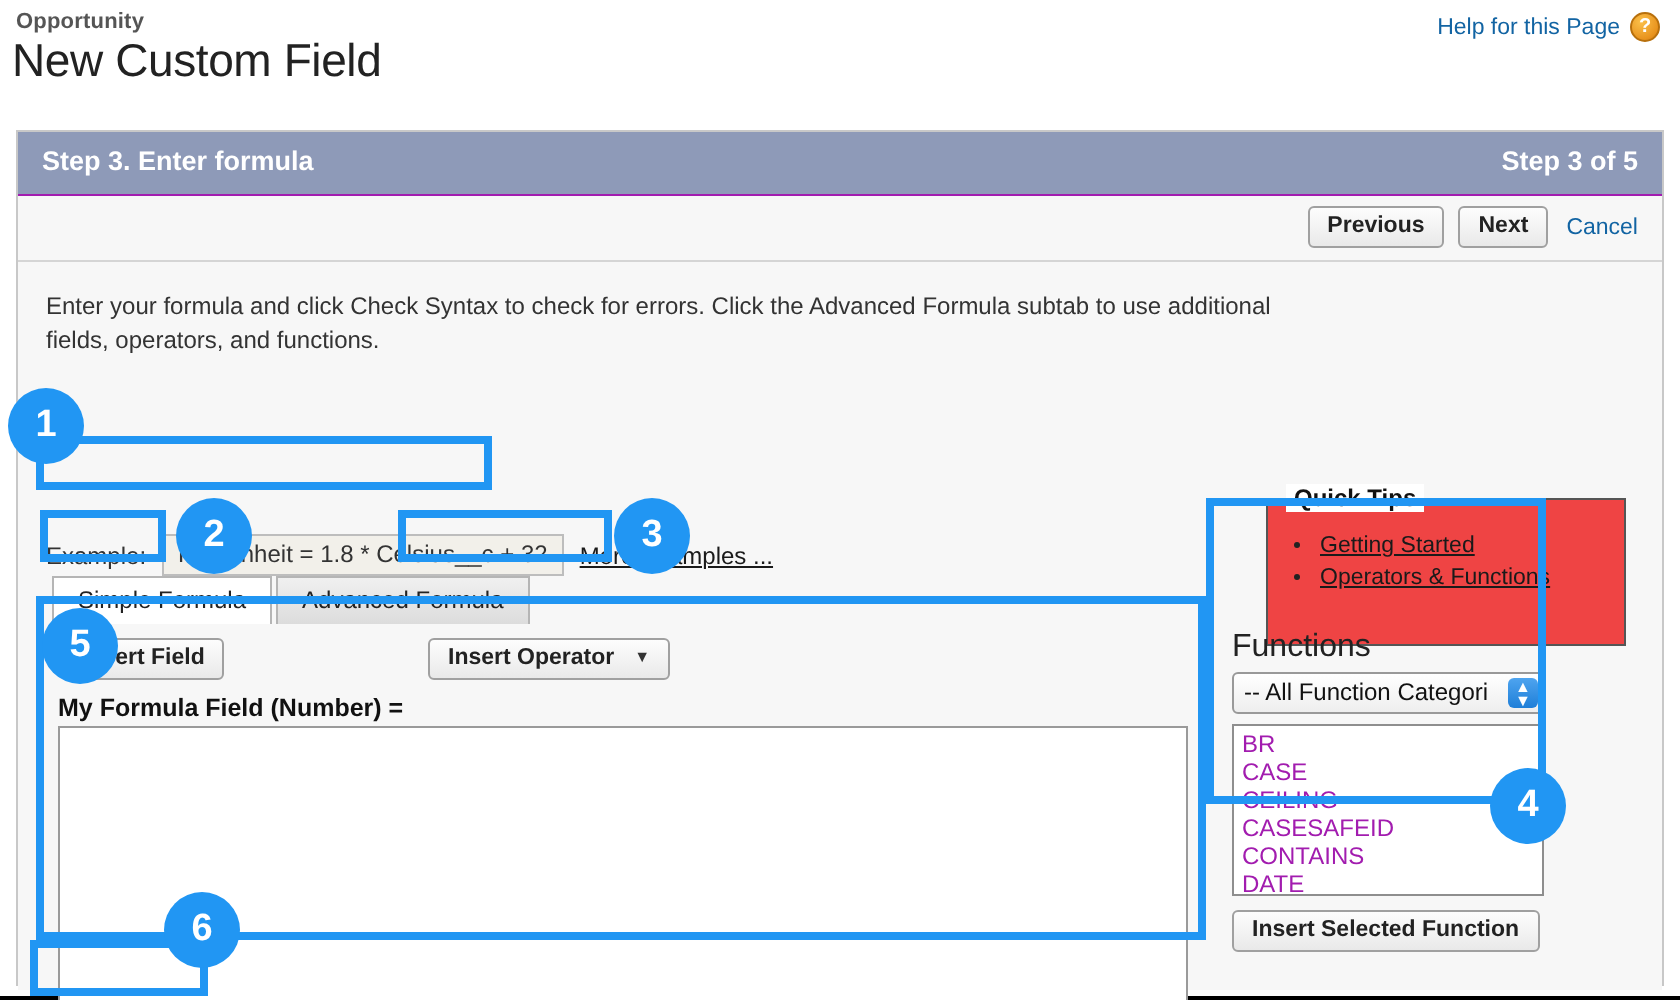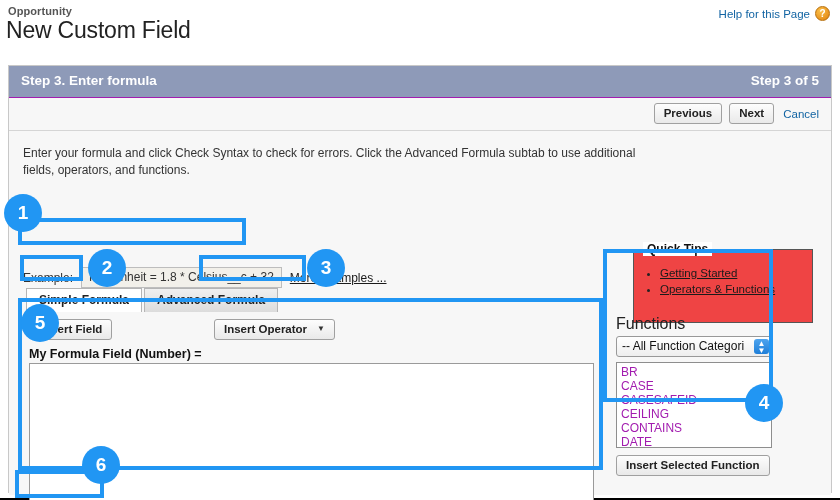--- a/index.html
+++ b/index.html
@@ -185,21 +185,21 @@
 
   
   .tabs {
     position: absolute;
     left: 17px; top: 157px;
     display: flex;
     align-items: flex-end;
   }
   .tab {
     font-size: 12px;
-    font-weight: bold;
+    font-weight: normal;
     color: #222222;
     padding: 4px 12px 5px 12px;
     border: 1px solid #b5b5b5;
     border-bottom: none;
     background: #ffffff;
     position: relative;
     line-height: 14px;
   }
   .tab.inactive {
     background: linear-gradient(#f0f0f0, #dcdcdc);
@@ -425,22 +425,22 @@
 
       <div class="functions-panel">
         <span class="functions-label">Functions</span>
         <div class="functions-select">
           <span>-- All Function Categori</span>
           <span class="select-arrows">▲<br>▼</span>
         </div>
         <div class="functions-list">
           <div>BR</div>
           <div>CASE</div>
+          <div>CEILING</div>
           <div>CASESAFEID</div>
-          <div>CEILING</div>
           <div>CONTAINS</div>
           <div>DATE</div>
         </div>
         <button class="btn insert-fn-btn">Insert Selected Function</button>
       </div>
 
     </div>
   </div>
 
   <div class="anno-box" style="left:18px; top:218px; width:228px; height:27px;"></div>

